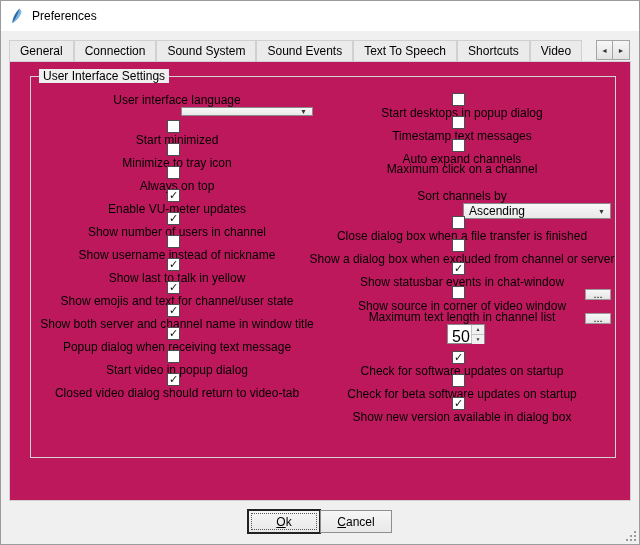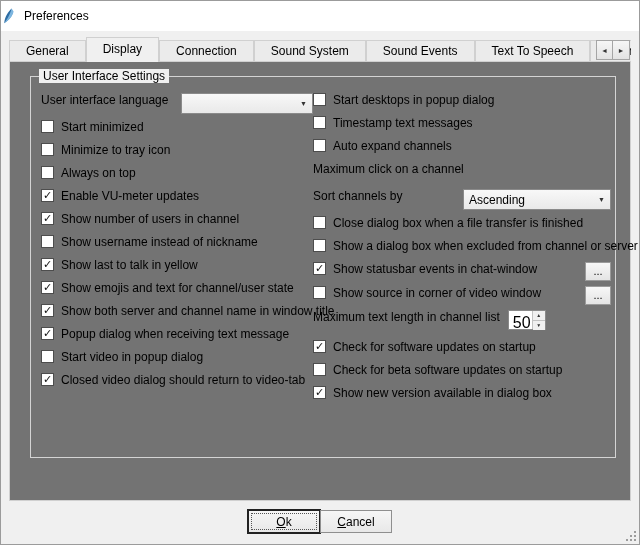--- a/index.html
+++ b/index.html
@@ -5,73 +5,73 @@
   * { box-sizing: border-box; margin: 0; padding: 0; }
   html, body { background: #ffffff; }
   body { font-family: "Liberation Sans", "DejaVu Sans", sans-serif; font-size: 12px; color: #000; }
 
   .window {
     position: relative; width: 640px; height: 545px;
     background: #f0f0f0; border: 1px solid #9b9b9b; overflow: hidden;
   }
   .titlebar {
     height: 30px; background: #ffffff; display: flex; align-items: center;
-    gap: 7px;
+    padding-left: 8px; gap: 7px;
   }
   .titlebar .app-icon { width: 16px; height: 16px; flex: 0 0 16px; }
   .title-text { font-size: 12px; color: #000; }
 
   
   .tabs {
     position: absolute; left: 8px; right: 8px; top: 36px; height: 25px;
     display: flex; align-items: flex-end; overflow: hidden; z-index: 2;
   }
   .tab {
-    height: 22px; line-height: 20px; padding: 0 16px; white-space: nowrap;
+    height: 22px; line-height: 20px; padding: 0 10px; white-space: nowrap;
     background: #ebebeb; border: 1px solid #d0d0d0; color: #000; cursor: default;
   }
   .tab.selected {
     height: 25px; line-height: 23px; background: #f0f0f0;
     border-bottom: none; position: relative; z-index: 3;
   }
   .tabscroll {
     position: absolute; right: 9px; top: 39px; z-index: 5; display: flex;
   }
   .tabscroll .scroll-btn {
     width: 17px; height: 20px; border: 1px solid #a5a5a5;
     background: linear-gradient(#f6f6f6, #e3e3e3);
     font-size: 7px; color: #333; text-align: center; line-height: 19px;
   }
   .tabscroll .scroll-btn + .scroll-btn { border-left: none; }
 
   
   .pane {
     position: absolute; left: 8px; right: 8px; top: 60px; height: 440px;
-    border: 1px solid #d0d0d0; background: #737373; z-index: 1;
+    border: 1px solid #d0d0d0; background: #be185d; z-index: 1;
   }
 
   
   .groupbox {
     position: absolute; left: 20px; top: 14px; right: 14px; height: 382px;
     border: 1px solid #d4d4d4;
   }
   .groupbox-title {
     position: absolute; top: -8px; left: 8px; background: #f0f0f0;
     padding: 0 4px; font-size: 12px; color: #000;
   }
 
   .col { position: absolute; top: 16px; }
   .col-left  { left: 10px;  width: 272px; }
   .col-right { left: 282px; right: 4px; }
 
-  .row { display: flex; align-items: flex-start; margin-bottom: 7px; }
+  .row { display: flex; align-items: center; margin-bottom: 7px; flex-direction: column; }
   .row-check { height: 16px; }
   .row-check-more { height: 19px; margin-bottom: 5px; }
   .row-select { height: 22px; margin-bottom: 5px; }
-  .row-spin { height: 22px; margin-bottom: 8px; }
+  .row-spin { height: 22px; margin-bottom: 19px; }
 
   .checkbox {
     width: 13px; height: 13px; flex: 0 0 13px; background: #fff;
     border: 1px solid #4d4d4d; margin-right: 7px;
     font-size: 11px; line-height: 11px; text-align: center; color: #111;
   }
   .lbl { white-space: nowrap; }
 
   .combo {
     margin-left: auto; height: 21px; border: 1px solid #8a8a8a;
@@ -130,21 +130,20 @@
   <div class="titlebar">
     <svg class="app-icon" viewBox="0 0 16 16">
       <path d="M10.6 0.6 C 7.2 4.2, 4.0 8.2, 3.2 15.2 C 6.8 13.0, 10.2 9.4, 11.8 5.2 C 11.2 4.0, 10.8 2.4, 10.6 0.6 Z" fill="#2e6da4"></path>
       <path d="M10.6 0.6 C 9.6 4.4, 7.8 9.4, 3.2 15.2 C 8.2 12.2, 11.6 8.0, 12.6 3.4 Z" fill="#7db6e0"></path>
     </svg>
     <span class="title-text">Preferences</span>
   </div>
 
   <div class="tabs">
       <div class="tab">General</div>
-      <div class="tab selected">Display</div>
       <div class="tab">Connection</div>
       <div class="tab">Sound System</div>
       <div class="tab">Sound Events</div>
       <div class="tab">Text To Speech</div>
       <div class="tab">Shortcuts</div>
       <div class="tab">Video</div>
     </div>
 
   <div class="tabscroll">
     <div class="scroll-btn">◄</div>

